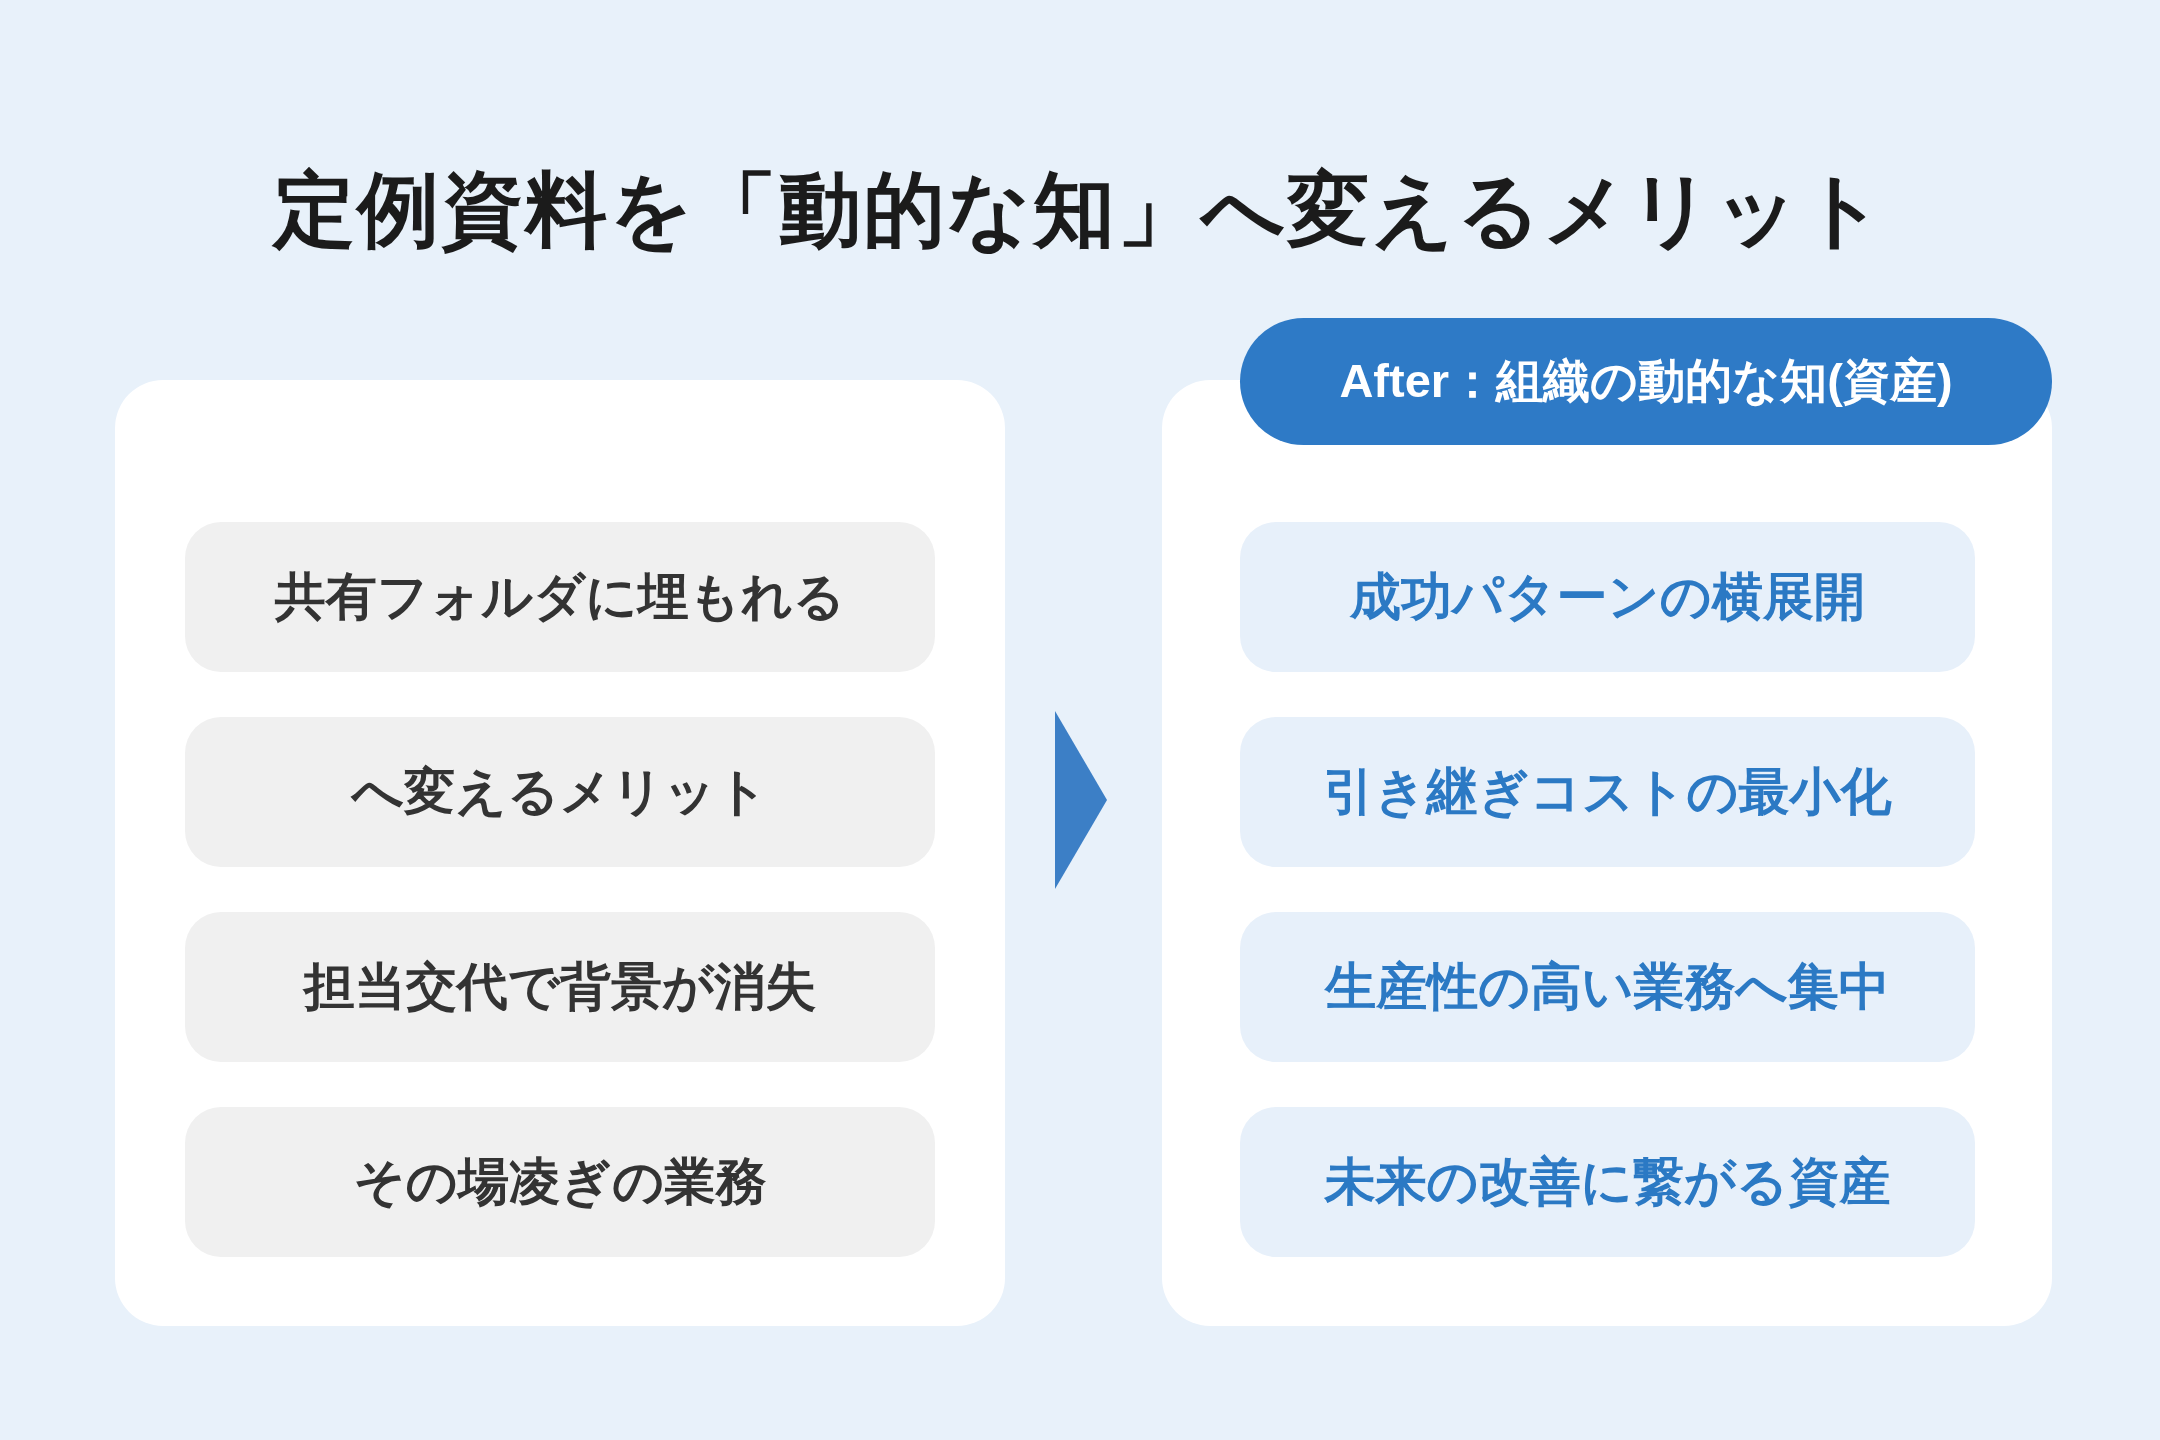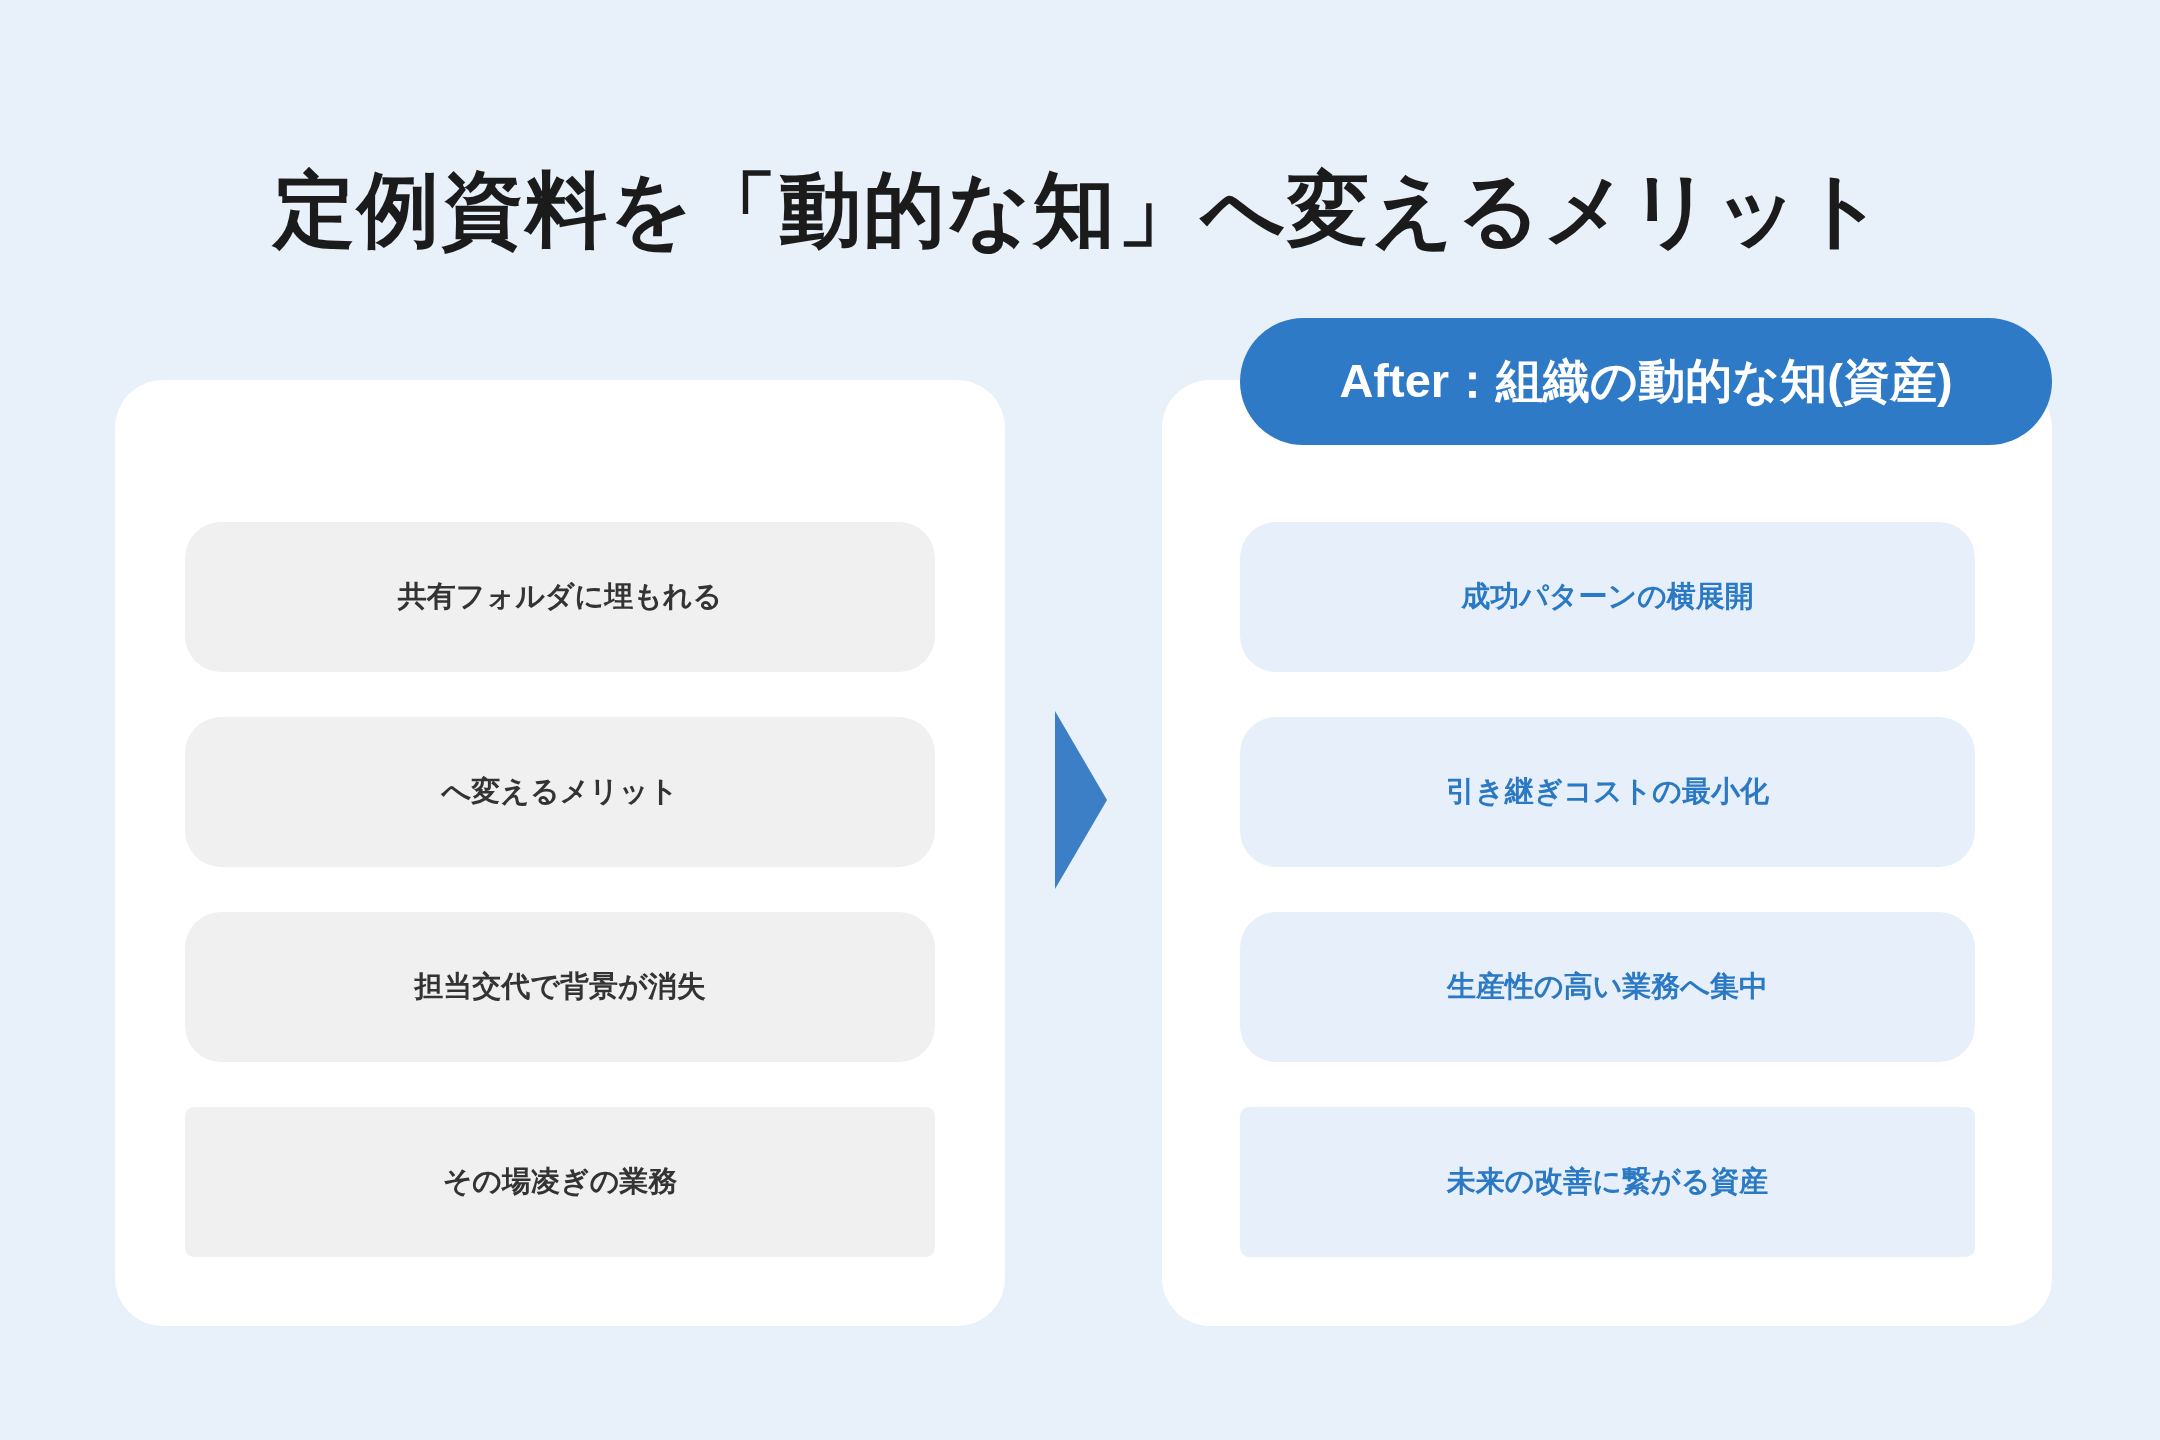--- a/index.html
+++ b/index.html
@@ -53,39 +53,39 @@
   .pill-header.before { left: 150px;  width: 815px; background: var(--before_header_bg, #4b4b49); }
   .pill-header.after  { left: 1240px; width: 812px; background: var(--after_header_bg, #2e7ac6); }
 
   .item-pill {
     position: absolute;
     height: 150px;
     border-radius: 36px;
     display: flex;
     align-items: center;
     justify-content: center;
-    font-size: 29px;
+    font-size: 51px;
     font-weight: 700;
   }
   .item-pill.gray {
     left: 185px;
     width: 750px;
     background: var(--before_item_bg, #f0f0f0);
     color: var(--before_text, #333333);
   }
   .item-pill.blue {
     left: 1240px;
     width: 735px;
     background: var(--after_item_bg, #e7f0fa);
     color: var(--after_text, #2b79c4);
   }
   .row-0 { top: 522px; }
   .row-1 { top: 717px; }
   .row-2 { top: 912px; text-align: right; }
-  .row-3 { top: 1107px; border-radius: 9px; }
+  .row-3 { top: 1107px; }
 
   .arrow-right {
     position: absolute;
     left: 1055px;
     top: 711px;
     width: 0;
     height: 0;
     border-top: 89px solid transparent;
     border-bottom: 89px solid transparent;
     border-left: 52px solid var(--arrow, #3c7fc6);

